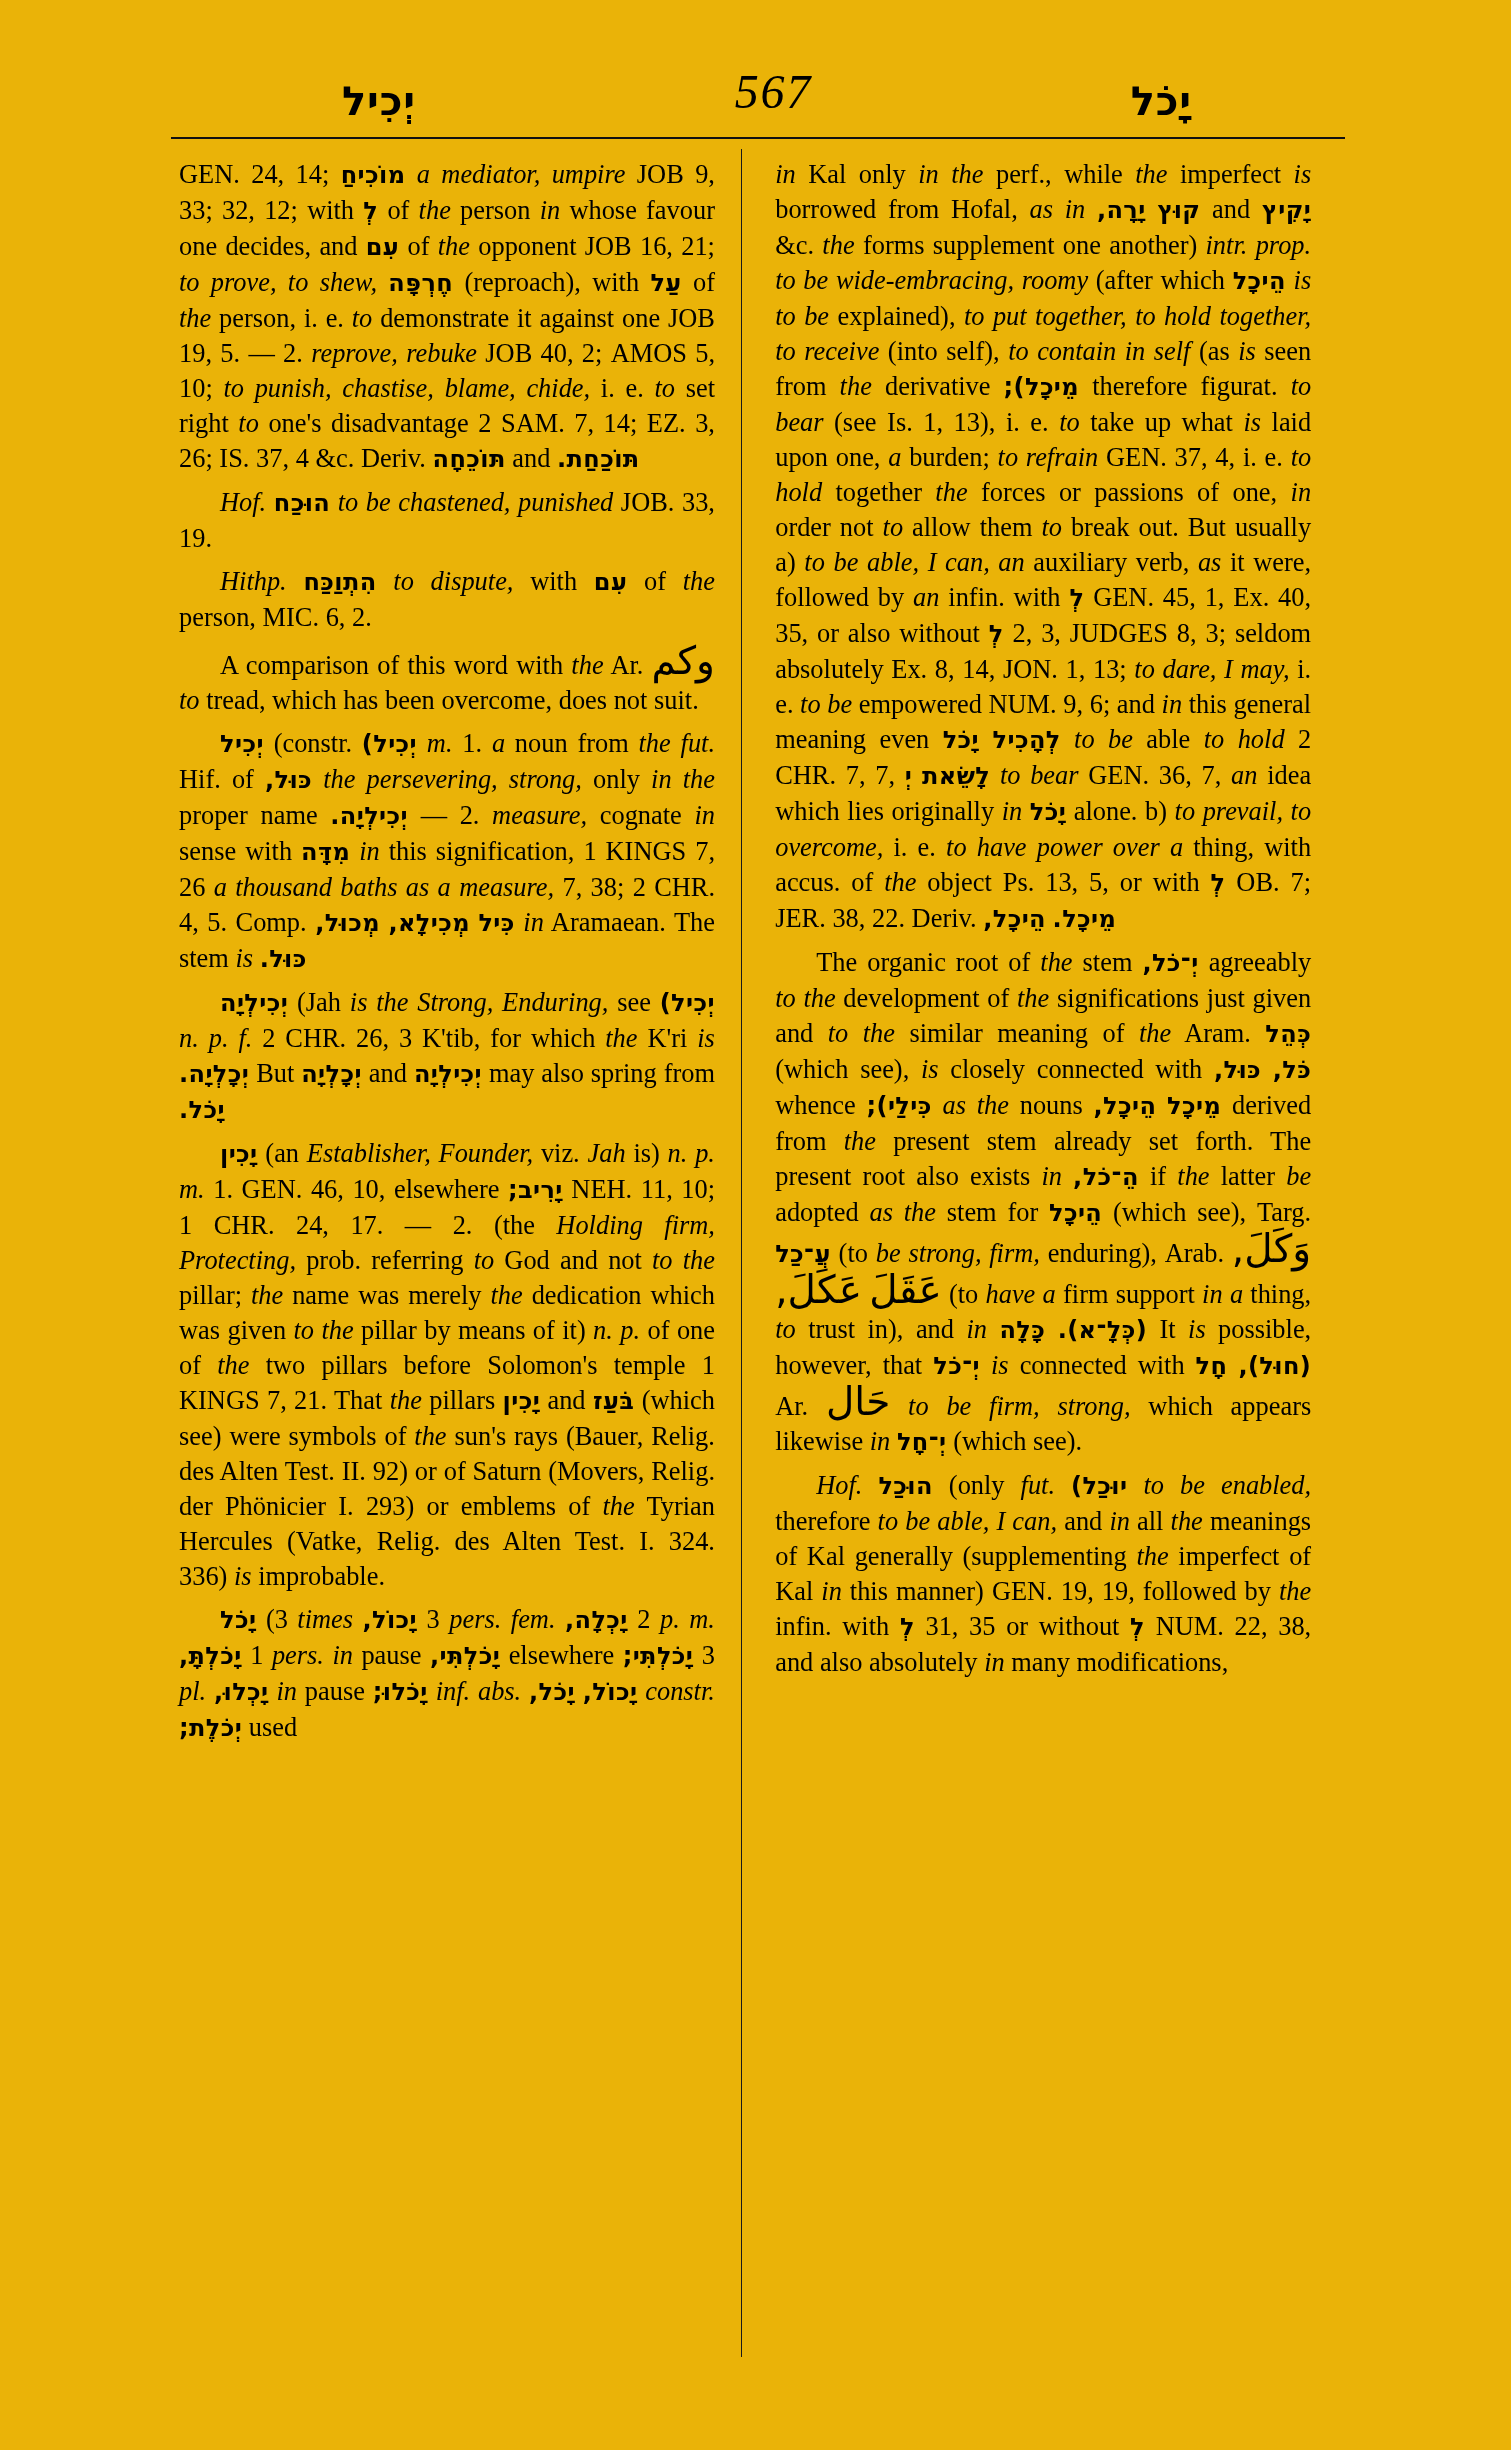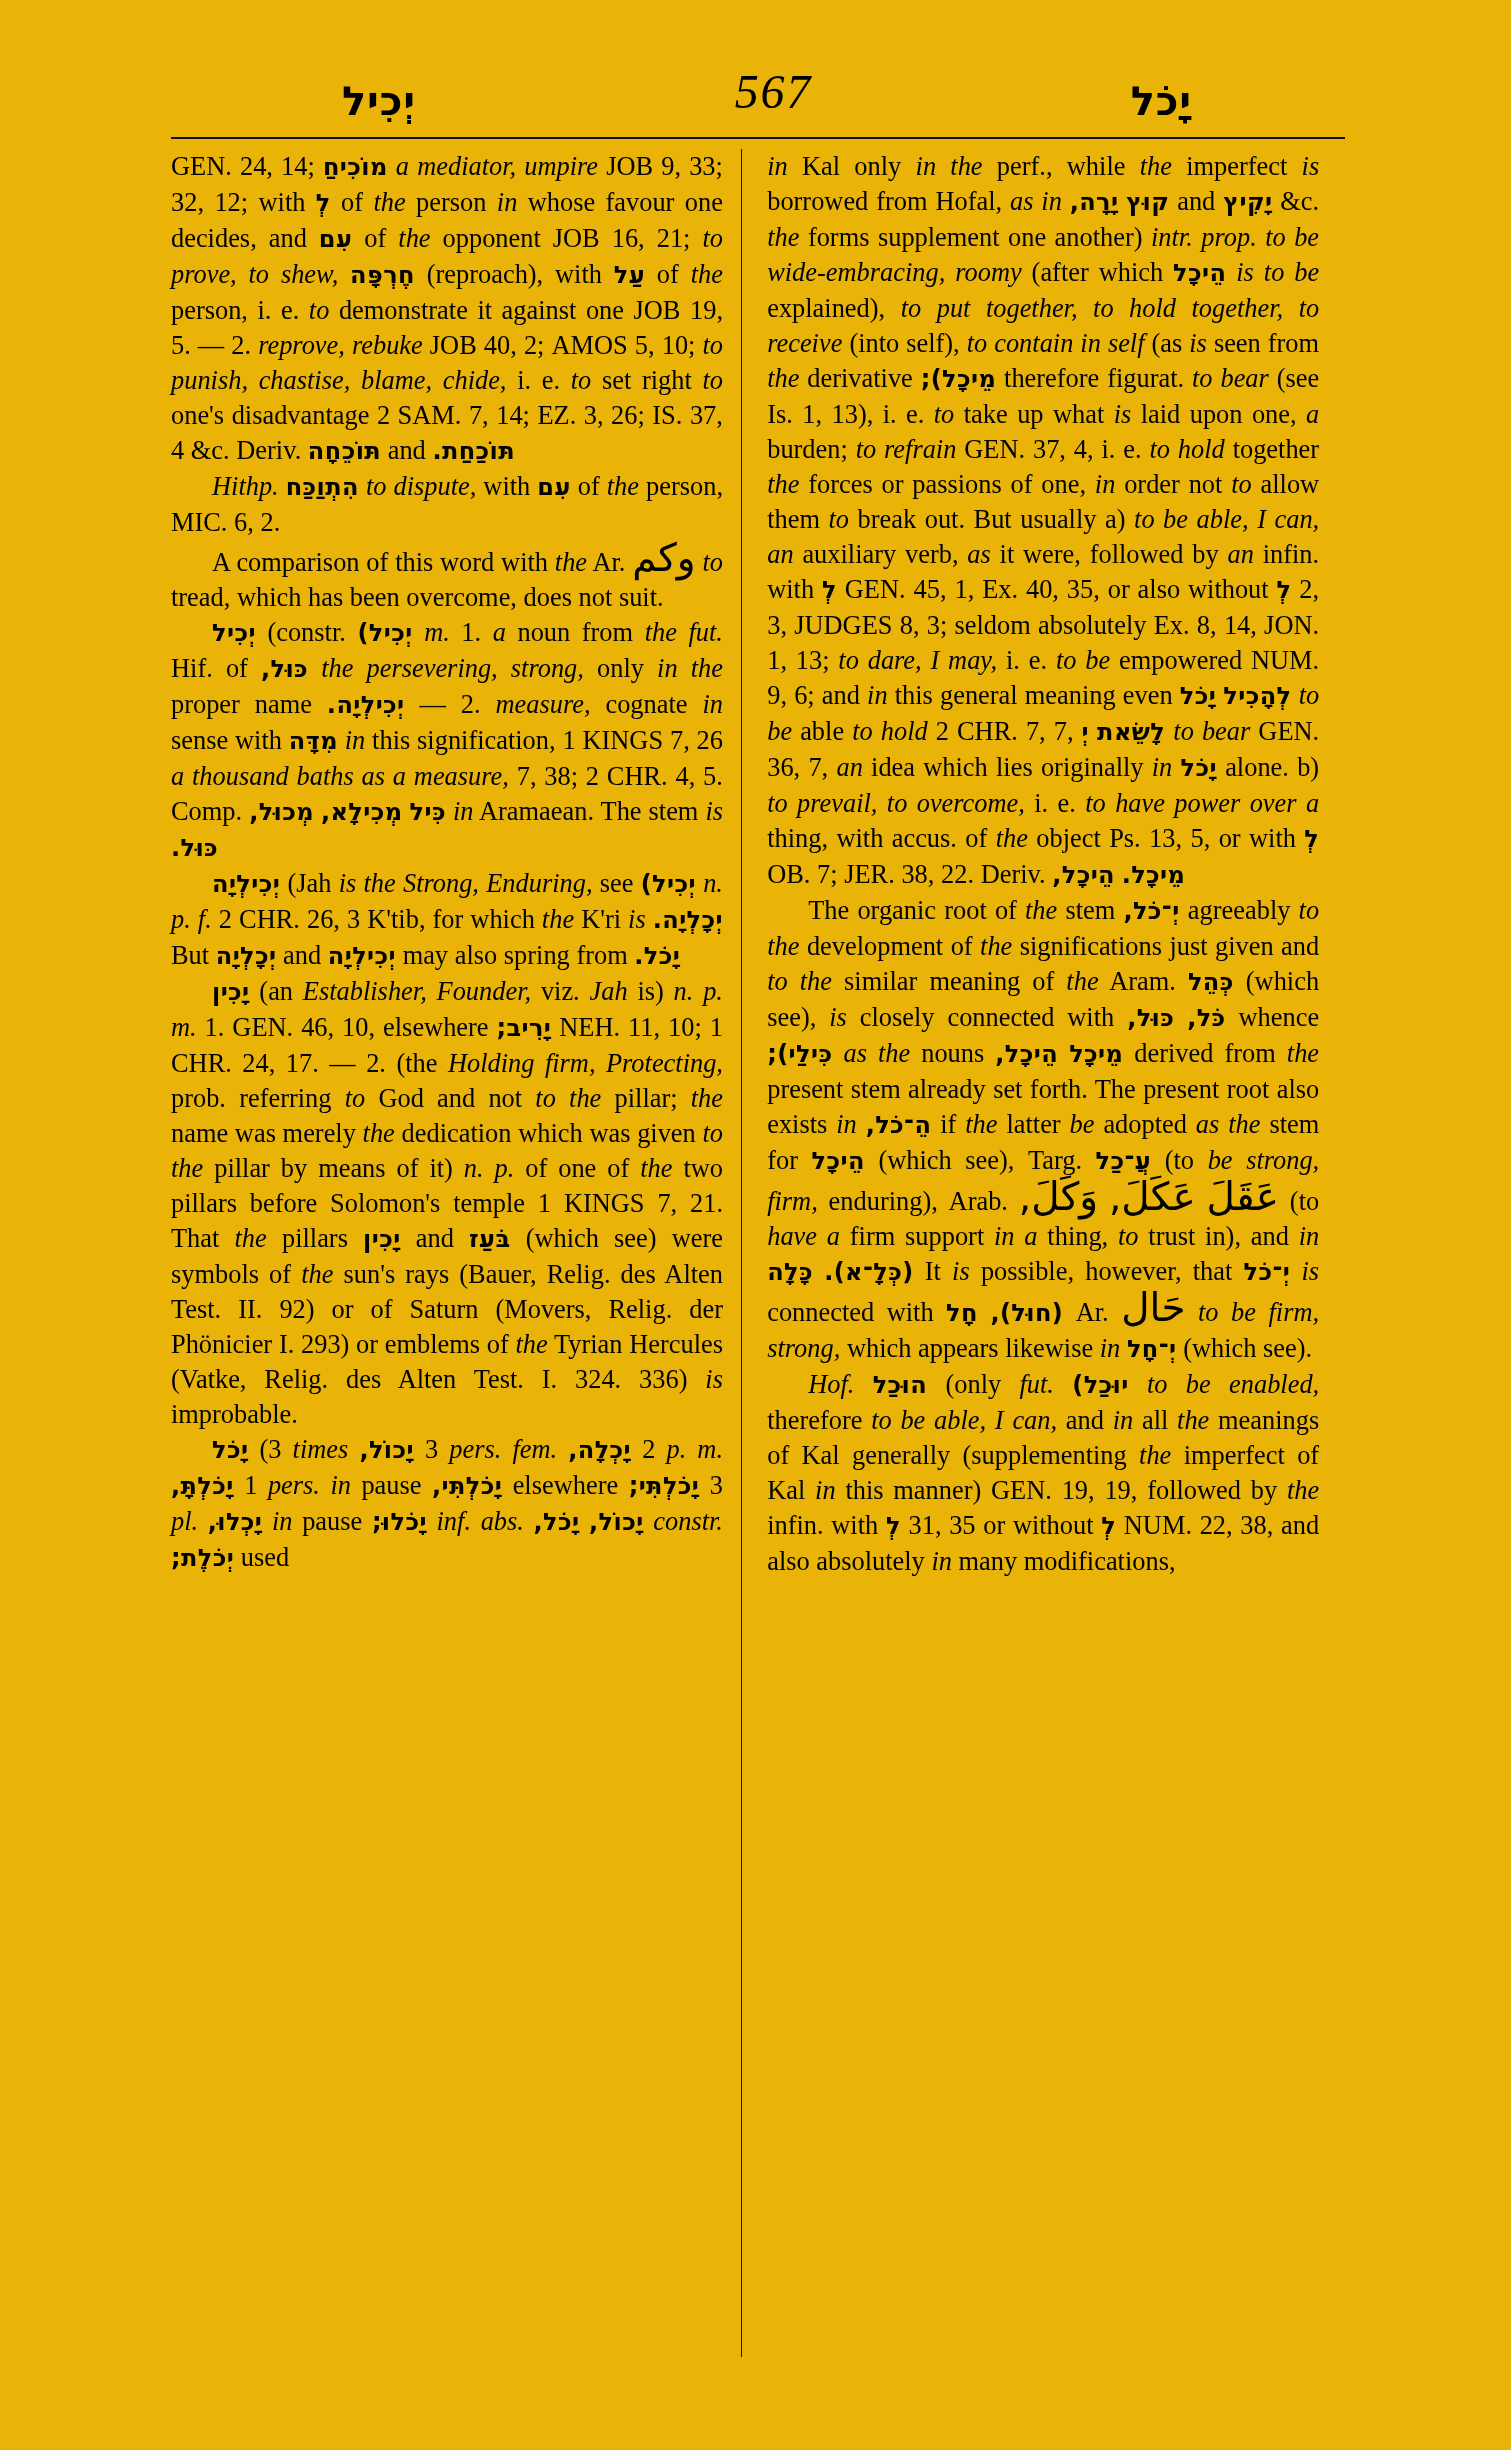--- a/index.html
+++ b/index.html
@@ -85,21 +85,21 @@
   .col-divider {
     width: 0;
     border-left: 1.8px solid #1a1a1a;
     margin: 0 18px 0 0;
     align-self: stretch;
     height: 2208px;
   }
   .col-right { padding-left: 7.2px; }
 
   p.para {
-    margin: 0;
+    margin: 8px;
     text-indent: 0;
   }
   p.para.indent {
     text-indent: 41px;
   }
 
   
   .it   { font-style: italic; }
   .sc   { font-variant: small-caps; font-style: normal; }
 
@@ -129,20 +129,21 @@
     <span class="head-hebrew head-left">יְכִיל</span>
     <span class="head-page">567</span>
     <span class="head-hebrew head-right">יָכֹל</span>
   </div>
   <div class="head-rule"></div>
 
   <div class="columns">
 
     <div class="col col-left">
       <p class="para"><span class="sc">GEN.</span> <span>24,</span> <span>14;</span> <span class="heb">מוֹכִיחַ</span> <span class="it">a</span> <span class="it">mediator,</span> <span class="it">umpire</span> <span class="sc">JOB</span> <span>9,</span> <span>33;</span> <span>32,</span> <span>12;</span> <span>with</span> <span class="heb">לְ</span> <span>of</span> <span class="it">the</span> <span>person</span> <span class="it">in</span> <span>whose</span> <span>favour</span> <span>one</span> <span>decides,</span> <span>and</span> <span class="heb">עִם</span> <span>of</span> <span class="it">the</span> <span>opponent</span> <span class="sc">JOB</span> <span>16,</span> <span>21;</span> <span class="it">to</span> <span class="it">prove,</span> <span class="it">to</span> <span class="it">shew,</span> <span class="heb">חֶרְפָּה</span> <span>(reproach),</span> <span>with</span> <span class="heb">עַל</span> <span>of</span> <span class="it">the</span> <span>person,</span> <span>i.</span> <span>e.</span> <span class="it">to</span> <span>demonstrate</span> <span>it</span> <span>against</span> <span>one</span> <span class="sc">JOB</span> <span>19,</span> <span>5.</span> <span>—</span> <span>2.</span> <span class="it">reprove,</span> <span class="it">rebuke</span> <span class="sc">JOB</span> <span>40,</span> <span>2;</span> <span class="sc">AMOS</span> <span>5,</span> <span>10;</span> <span class="it">to</span> <span class="it">punish,</span> <span class="it">chastise,</span> <span class="it">blame,</span> <span class="it">chide,</span> <span>i.</span> <span>e.</span> <span class="it">to</span> <span>set</span> <span>right</span> <span class="it">to</span> <span>one's</span> <span>disadvantage</span> <span>2</span> <span class="sc">SAM.</span> <span>7,</span> <span>14;</span> <span class="sc">EZ.</span> <span>3,</span> <span>26;</span> <span class="sc">IS.</span> <span>37,</span> <span>4</span> <span>&amp;c.</span> <span>Deriv.</span> <span class="heb">תּוֹכֵחָה</span> <span>and</span> <span class="heb">תּוֹכַחַת.</span></p>
+      <p class="para indent"><span class="it">Hof.</span> <span class="heb">הוּכַח</span> <span class="it">to</span> <span class="it">be</span> <span class="it">chastened,</span> <span class="it">punished</span> <span class="sc">JOB.</span> <span>33,</span> <span>19.</span></p>
       <p class="para indent"><span class="it">Hithp.</span> <span class="heb">הִתְוַכַּח</span> <span class="it">to</span> <span class="it">dispute,</span> <span>with</span> <span class="heb">עִם</span> <span>of</span> <span class="it">the</span> <span>person,</span> <span class="sc">MIC.</span> <span>6,</span> <span>2.</span></p>
       <p class="para indent"><span>A</span> <span>comparison</span> <span>of</span> <span>this</span> <span>word</span> <span>with</span> <span class="it">the</span> <span>Ar.</span> <span class="arb">وكم</span> <span class="it">to</span> <span>tread,</span> <span>which</span> <span>has</span> <span>been</span> <span>overcome,</span> <span>does</span> <span>not</span> <span>suit.</span></p>
       <p class="para indent"><span class="heb">יְכִיל</span> <span>(constr.</span> <span class="heb">יְכִיל)</span> <span class="it">m.</span> <span>1.</span> <span class="it">a</span> <span>noun</span> <span>from</span> <span class="it">the</span> <span class="it">fut.</span> <span>Hif.</span> <span>of</span> <span class="heb">כּוּל,</span> <span class="it">the</span> <span class="it">persevering,</span> <span class="it">strong,</span> <span>only</span> <span class="it">in</span> <span class="it">the</span> <span>proper</span> <span>name</span> <span class="heb">יְכִילְיָה.</span> <span>—</span> <span>2.</span> <span class="it">measure,</span> <span>cognate</span> <span class="it">in</span> <span>sense</span> <span>with</span> <span class="heb">מִדָּה</span> <span class="it">in</span> <span>this</span> <span>signification,</span> <span>1</span> <span class="sc">KINGS</span> <span>7,</span> <span>26</span> <span class="it">a</span> <span class="it">thousand</span> <span class="it">baths</span> <span class="it">as</span> <span class="it">a</span> <span class="it">measure,</span> <span>7,</span> <span>38;</span> <span>2</span> <span class="sc">CHR.</span> <span>4,</span> <span>5.</span> <span>Comp.</span> <span class="heb">מְכוּל,</span> <span class="heb">מְכִילָא,</span> <span class="heb">כִּיל</span> <span class="it">in</span> <span>Aramaean.</span> <span>The</span> <span>stem</span> <span class="it">is</span> <span class="heb">כּוּל.</span></p>
       <p class="para indent"><span class="heb">יְכִילְיָה</span> <span>(Jah</span> <span class="it">is</span> <span class="it">the</span> <span class="it">Strong,</span> <span class="it">Enduring,</span> <span>see</span> <span class="heb">יְכִיל)</span> <span class="it">n.</span> <span class="it">p.</span> <span class="it">f.</span> <span>2</span> <span class="sc">CHR.</span> <span>26,</span> <span>3</span> <span>K'tib,</span> <span>for</span> <span>which</span> <span class="it">the</span> <span>K'ri</span> <span class="it">is</span> <span class="heb">יְכָלְיָה.</span> <span>But</span> <span class="heb">יְכָלְיָה</span> <span>and</span> <span class="heb">יְכִילְיָה</span> <span>may</span> <span>also</span> <span>spring</span> <span>from</span> <span class="heb">יָכֹל.</span></p>
       <p class="para indent"><span class="heb">יָכִין</span> <span>(an</span> <span class="it">Establisher,</span> <span class="it">Founder,</span> <span>viz.</span> <span class="it">Jah</span> <span>is)</span> <span class="it">n.</span> <span class="it">p.</span> <span class="it">m.</span> <span>1.</span> <span class="sc">GEN.</span> <span>46,</span> <span>10,</span> <span>elsewhere</span> <span class="heb">יָרִיב;</span> <span class="sc">NEH.</span> <span>11,</span> <span>10;</span> <span>1</span> <span class="sc">CHR.</span> <span>24,</span> <span>17.</span> <span>—</span> <span>2.</span> <span>(the</span> <span class="it">Holding</span> <span class="it">firm,</span> <span class="it">Protecting,</span> <span>prob.</span> <span>referring</span> <span class="it">to</span> <span>God</span> <span>and</span> <span>not</span> <span class="it">to</span> <span class="it">the</span> <span>pillar;</span> <span class="it">the</span> <span>name</span> <span>was</span> <span>merely</span> <span class="it">the</span> <span>dedication</span> <span>which</span> <span>was</span> <span>given</span> <span class="it">to</span> <span class="it">the</span> <span>pillar</span> <span>by</span> <span>means</span> <span>of</span> <span>it)</span> <span class="it">n.</span> <span class="it">p.</span> <span>of</span> <span>one</span> <span>of</span> <span class="it">the</span> <span>two</span> <span>pillars</span> <span>before</span> <span>Solomon's</span> <span>temple</span> <span>1</span> <span class="sc">KINGS</span> <span>7,</span> <span>21.</span> <span>That</span> <span class="it">the</span> <span>pillars</span> <span class="heb">יָכִין</span> <span>and</span> <span class="heb">בֹּעַז</span> <span>(which</span> <span>see)</span> <span>were</span> <span>symbols</span> <span>of</span> <span class="it">the</span> <span>sun's</span> <span>rays</span> <span>(Bauer,</span> <span>Relig.</span> <span>des</span> <span>Alten</span> <span>Test.</span> <span>II.</span> <span>92)</span> <span>or</span> <span>of</span> <span>Saturn</span> <span>(Movers,</span> <span>Relig.</span> <span>der</span> <span>Phönicier</span> <span>I.</span> <span>293)</span> <span>or</span> <span>emblems</span> <span>of</span> <span class="it">the</span> <span>Tyrian</span> <span>Hercules</span> <span>(Vatke,</span> <span>Relig.</span> <span>des</span> <span>Alten</span> <span>Test.</span> <span>I.</span> <span>324.</span> <span>336)</span> <span class="it">is</span> <span>improbable.</span></p>
       <p class="para indent"><span class="heb">יָכֹל</span> <span>(3</span> <span class="it">times</span> <span class="heb">יָכוֹל,</span> <span>3</span> <span class="it">pers.</span> <span class="it">fem.</span> <span class="heb">יָכְלָה,</span> <span>2</span> <span class="it">p.</span> <span class="it">m.</span> <span class="heb">יָכֹלְתָּ,</span> <span>1</span> <span class="it">pers.</span> <span class="it">in</span> <span>pause</span> <span class="heb">יָכֹלְתִּי,</span> <span>elsewhere</span> <span class="heb">יָכֹלְתִּי;</span> <span>3</span> <span class="it">pl.</span> <span class="heb">יָכְלוּ,</span> <span class="it">in</span> <span>pause</span> <span class="heb">יָכֹלוּ;</span> <span class="it">inf.</span> <span class="it">abs.</span> <span class="heb">יָכֹל,</span> <span class="heb">יָכוֹל,</span> <span class="it">constr.</span> <span class="heb">יְכֹלֶת;</span> <span>used</span></p>
     </div>
 
     <div class="col-divider"></div>
 

